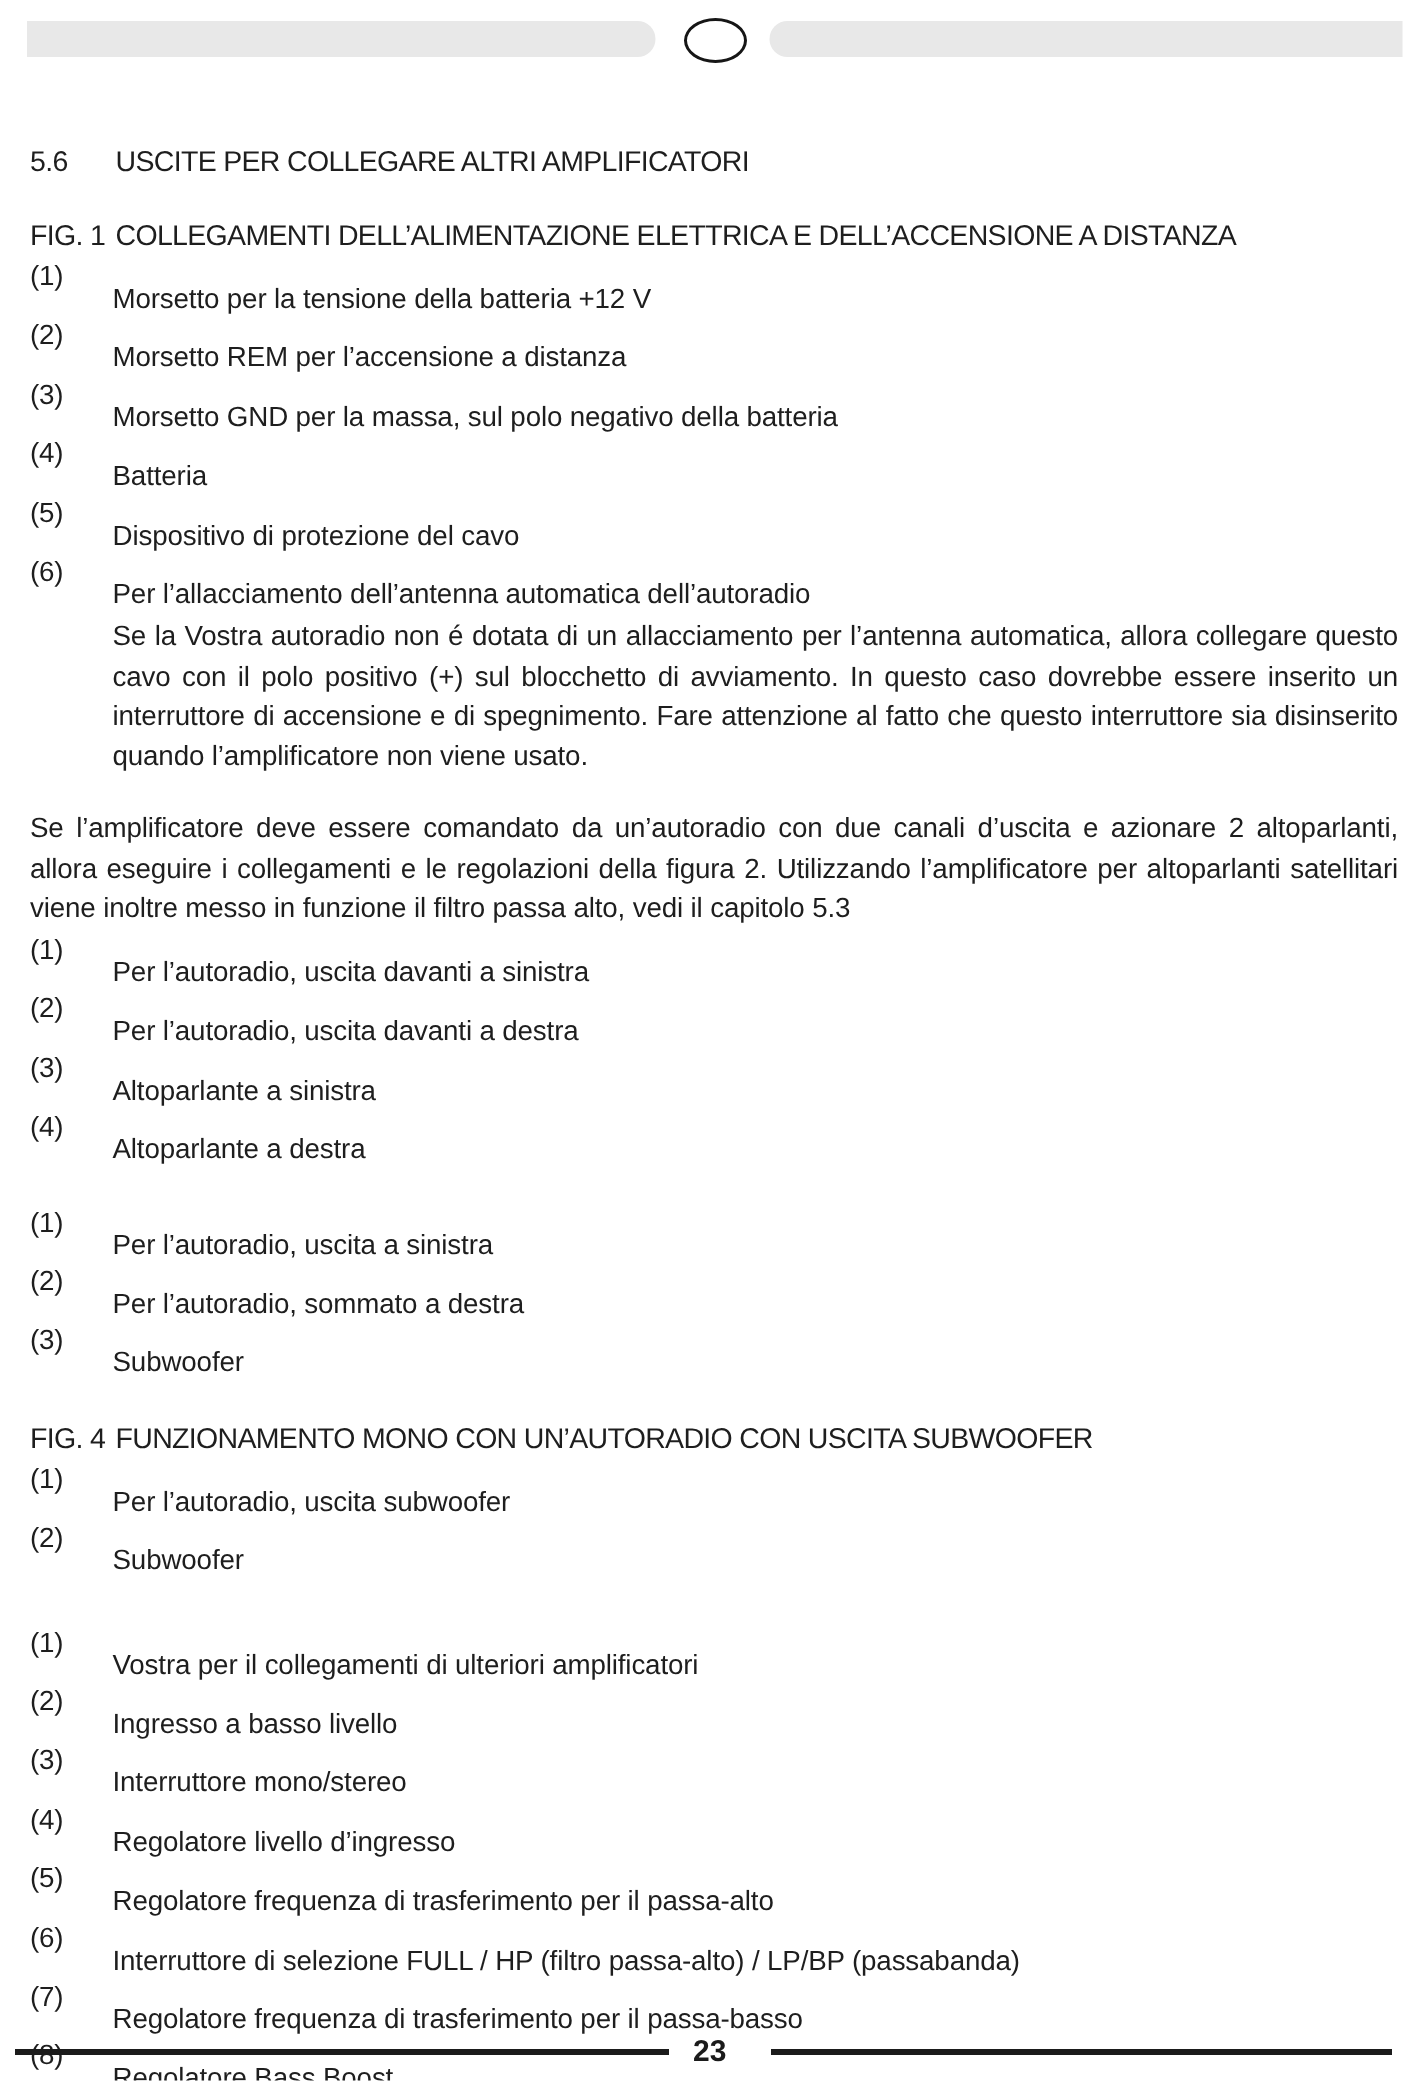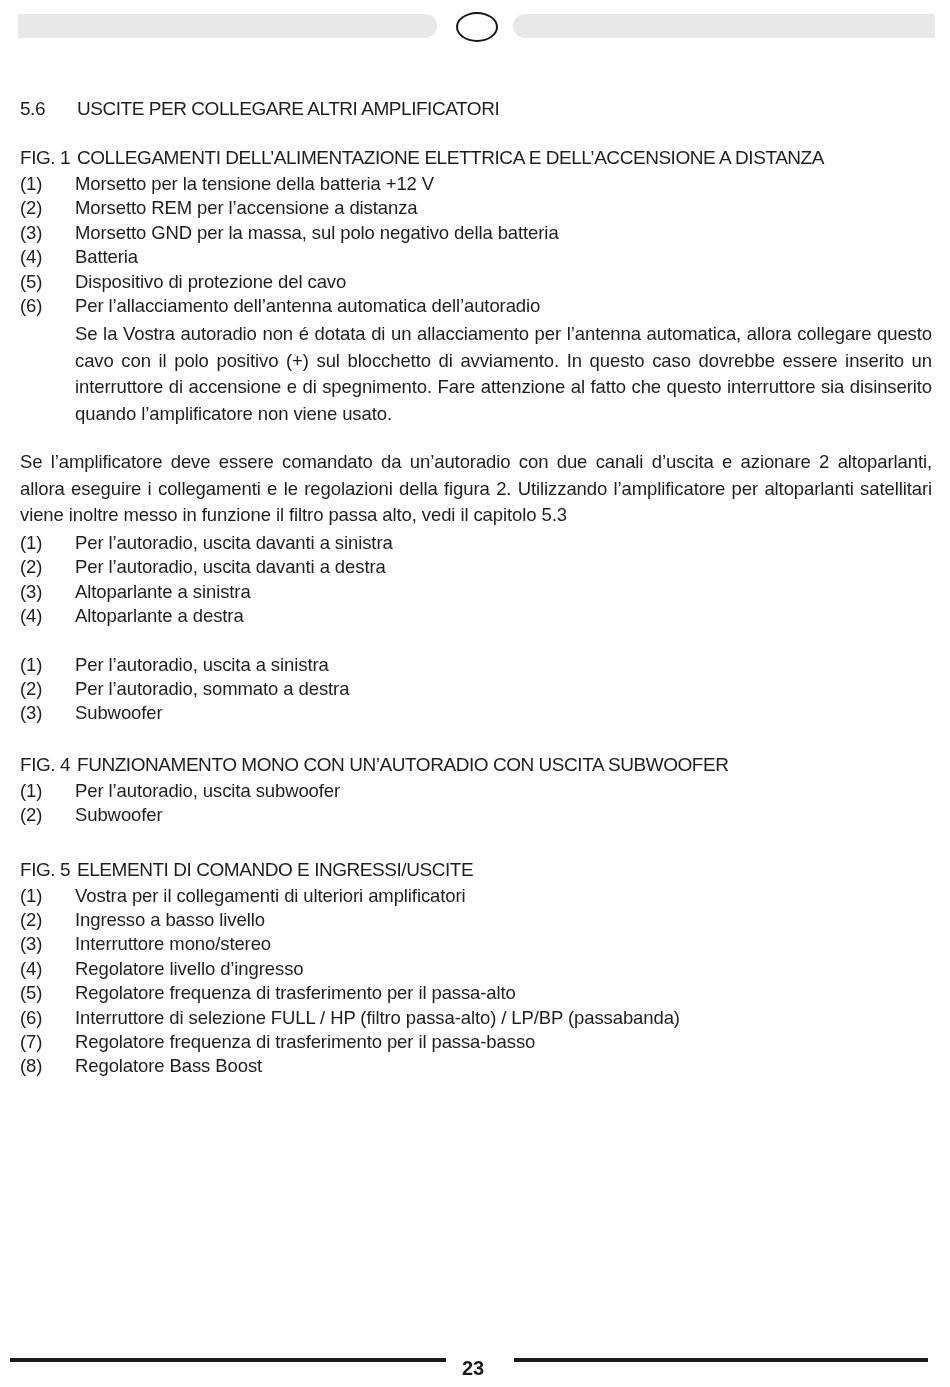--- a/index.html
+++ b/index.html
@@ -27,24 +27,24 @@
     letter-spacing:-0.45px;white-space:nowrap;}
   .hnum{flex:0 0 57px;}
   .htitle{flex:1 1 auto;}
   .para{font-size:18.5px;line-height:26.5px;text-align:justify;
     margin-top:8px;letter-spacing:-0.1px;}
   .note{font-size:18.5px;line-height:26.5px;text-align:justify;
     margin:3px 0 0 55px;letter-spacing:-0.1px;}
   .list{margin-top:2px;font-size:18.5px;line-height:24.4px;letter-spacing:-0.1px;}
   .lrow{display:flex;}
   .lnum{flex:0 0 55px;}
-  .ltext{flex:1;}
+  .ltext{flex:1;margin-top:15px;}
   
   .footer{position:absolute;top:1358px;left:10px;right:22px;
-    display:flex;align-items:flex-start;}
+    display:flex;align-items:center;}
   .fline{height:4px;background:#1b1b1b;}
   .fline.left{width:436px;}
   .fline.right{flex:1;}
   .fnum{font-weight:bold;font-size:20px;line-height:20px;margin:0 30px 0 16px;color:#1b1b1b;}
 </style>
 </head>
 <body>
 
 <div class="topbar-left"></div>
 <div class="topbar-right"></div>
@@ -137,24 +137,20 @@
           <span class="lnum">(1)</span>
           <span class="ltext">Per l’autoradio, uscita subwoofer</span>
         </div>
         <div class="lrow">
           <span class="lnum">(2)</span>
           <span class="ltext">Subwoofer</span>
         </div>
       </div>
     </div>
     <div class="section">
-      <div class="heading">
-        <span class="hnum">FIG. 5</span>
-        <span class="htitle">ELEMENTI DI COMANDO E INGRESSI/USCITE</span>
-      </div>
       <div class="list">
         <div class="lrow">
           <span class="lnum">(1)</span>
           <span class="ltext">Vostra per il collegamenti di ulteriori amplificatori</span>
         </div>
         <div class="lrow">
           <span class="lnum">(2)</span>
           <span class="ltext">Ingresso a basso livello</span>
         </div>
         <div class="lrow">

